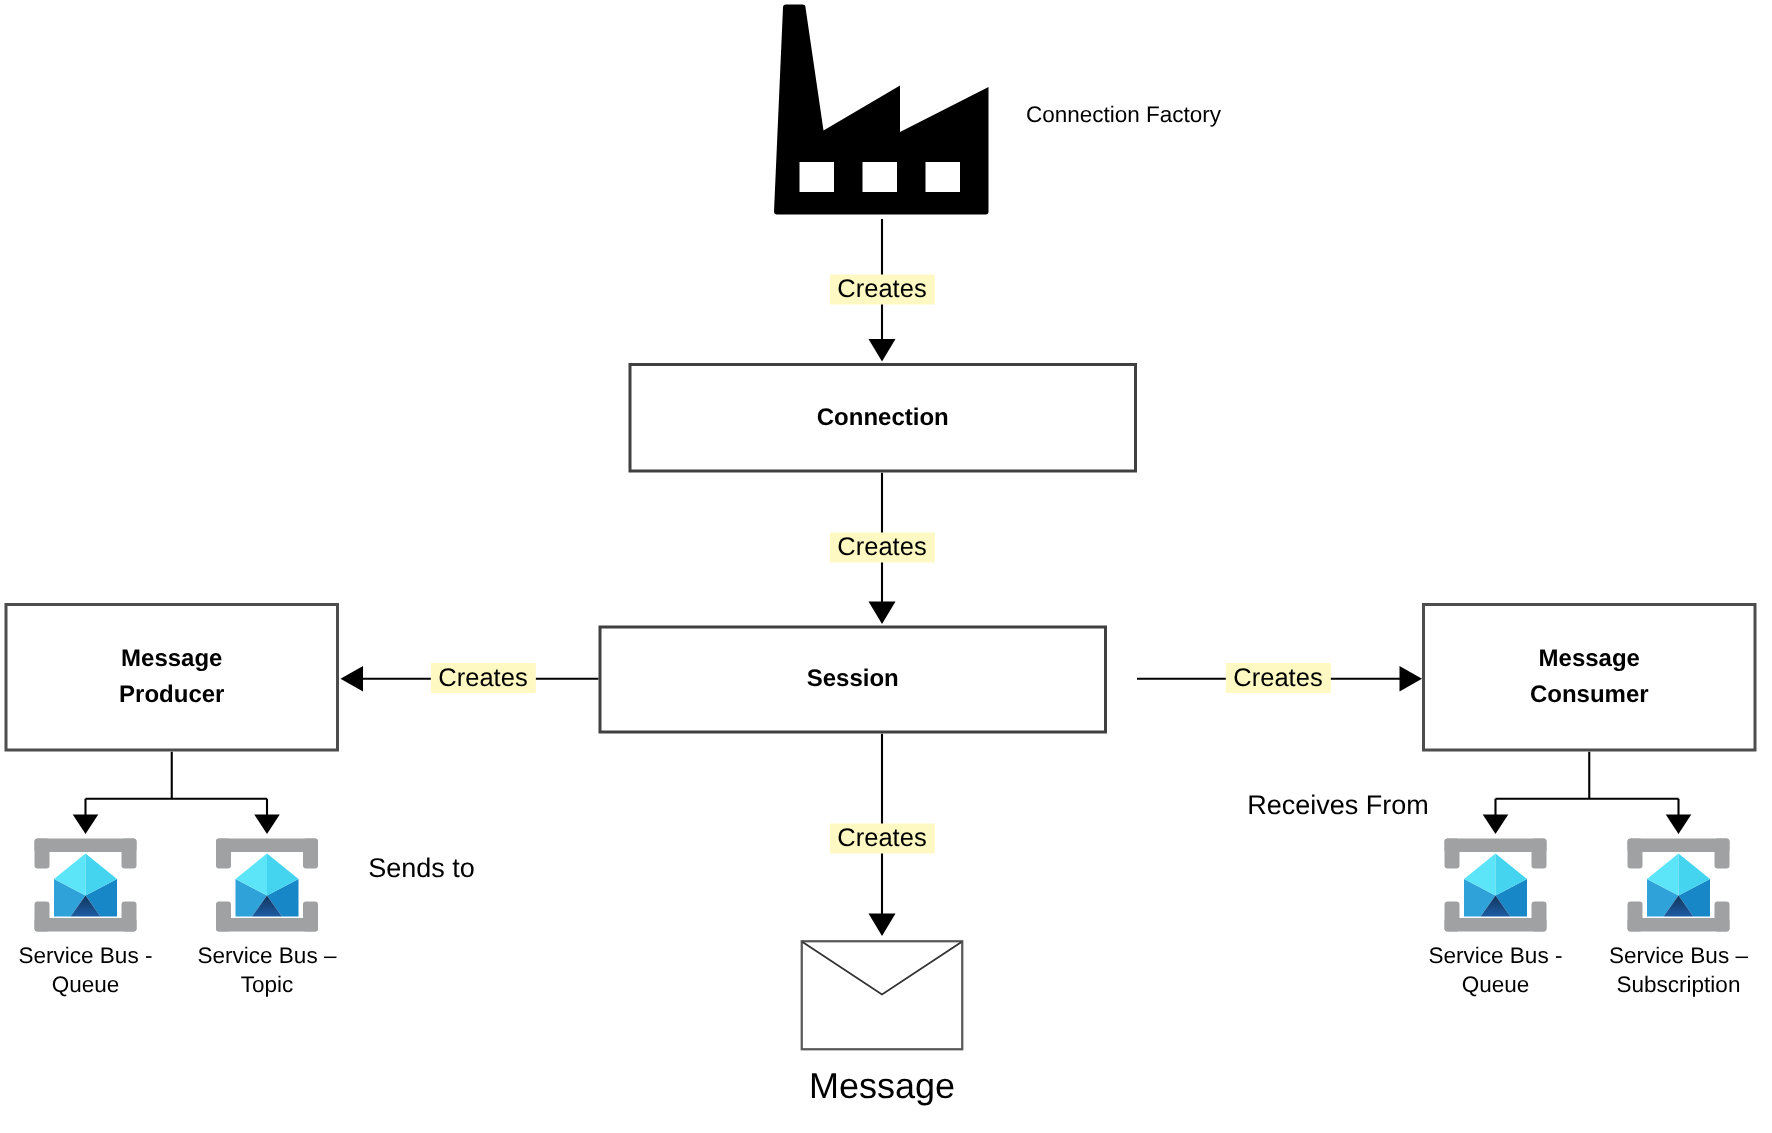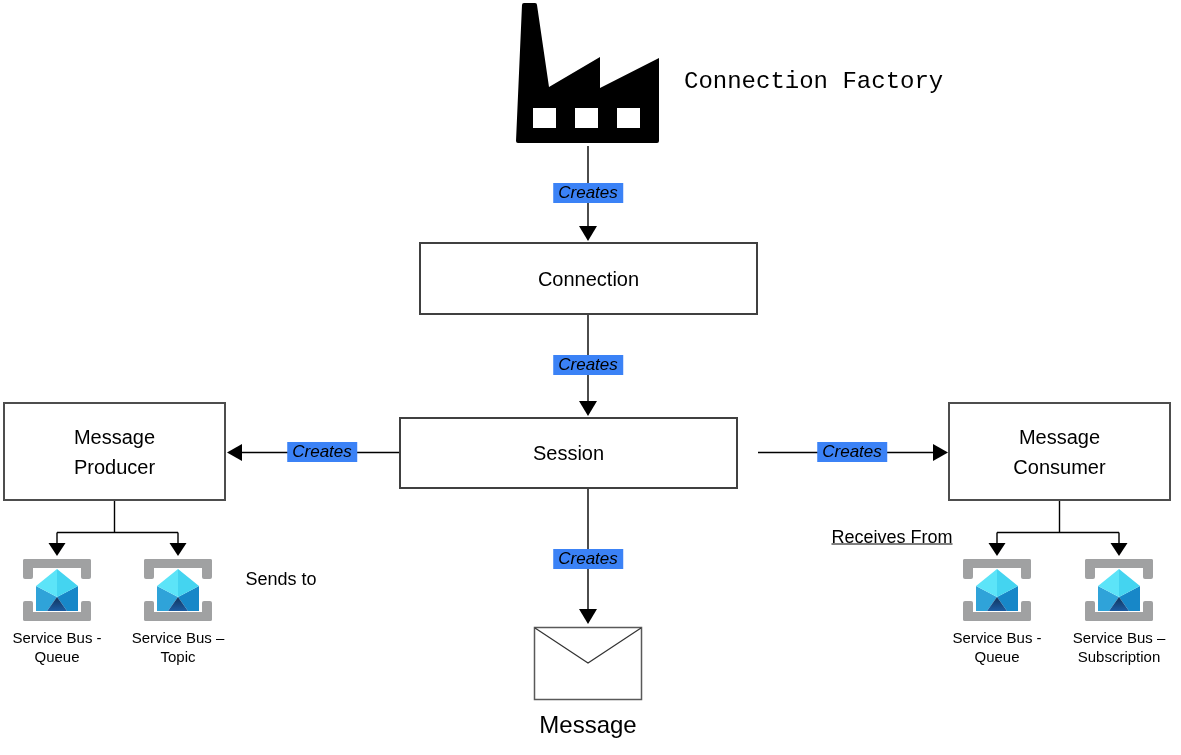--- a/index.html
+++ b/index.html
@@ -5,35 +5,36 @@
   * { box-sizing: border-box; }
   body { margin: 0; background: #ffffff; font-family: "Liberation Sans", sans-serif; color: #000; }
   .canvas { position: relative; width: 1181px; height: 755px; background: #fff; overflow: hidden; }
 
   svg.connectors { position: absolute; left: 0; top: 0; z-index: 1; }
 
   .box {
     position: absolute; z-index: 2;
     background: #fff; border: 2px solid #4d4d4d;
     display: flex; align-items: center; justify-content: center;
-    text-align: center; font-size: 20px; line-height: 1.5;
+    text-align: center; font-size: 16px; line-height: 1.5;
     white-space: pre-line;
+    font-weight: bold;
   }
   .box.center-box { border-color: #404040; }
 
   .edge-label {
     position: absolute; z-index: 2; transform: translate(-50%, -50%);
-    font-size: 17px; background: #3b82f6; padding: 0 5px; white-space: nowrap; font-style: italic;
+    font-size: 17px; background: #fef9c3; padding: 0 5px; white-space: nowrap;
   }
   .flow-label {
     position: absolute; z-index: 2; transform: translate(-50%, -50%);
     font-size: 18px; white-space: nowrap;
   }
   .factory-label {
-    position: absolute; z-index: 2; font-size: 24px; white-space: nowrap; font-family: Liberation Mono, monospace;
+    position: absolute; z-index: 2; font-size: 15px; white-space: nowrap;
   }
   .message-label {
     position: absolute; z-index: 2; transform: translateX(-50%);
     font-size: 24px; white-space: nowrap;
   }
   .sb-label {
     position: absolute; z-index: 2; transform: translateX(-50%);
     width: 180px; text-align: center; font-size: 15px; line-height: 1.27;
     white-space: pre-line;
   }
@@ -105,21 +106,21 @@
 Producer</div>
   <div class="box" style="left:948px; top:402px; width:223px; height:99px;">Message
 Consumer</div>
 
   <div class="edge-label" style="left:588px; top:193px;">Creates</div>
   <div class="edge-label" style="left:588px; top:365px;">Creates</div>
   <div class="edge-label" style="left:322px; top:452px;">Creates</div>
   <div class="edge-label" style="left:852px; top:452px;">Creates</div>
   <div class="edge-label" style="left:588px; top:559px;">Creates</div>
   <div class="flow-label" style="left:281px; top:531px;margin-top:48px;">Sends to</div>
-  <div class="flow-label" style="left:892px; top:537px;text-decoration:underline;">Receives From</div>
+  <div class="flow-label" style="left:892px; top:537px;">Receives From</div>
 
   <svg class="icon-abs" style="left:21px; top:557px;" width="72" height="66">
       <use href="#sb-icon"></use>
     </svg>
   <svg class="icon-abs" style="left:142px; top:557px;" width="72" height="66">
       <use href="#sb-icon"></use>
     </svg>
   <div class="sb-label" style="left:57px; top:628px;">Service Bus -
 Queue</div>
   <div class="sb-label" style="left:178px; top:628px;">Service Bus –

